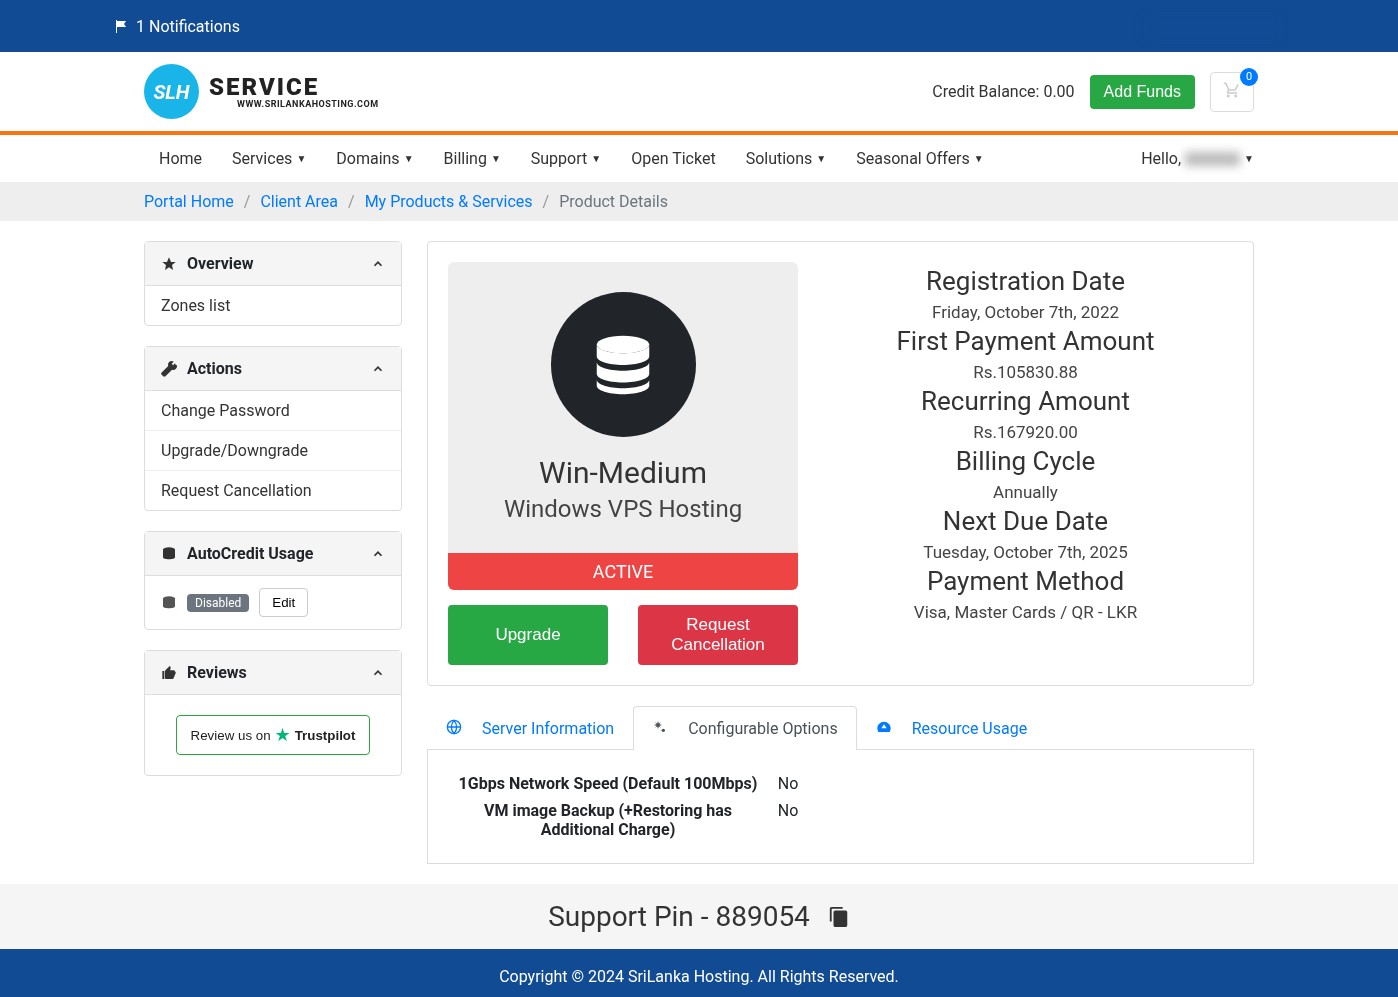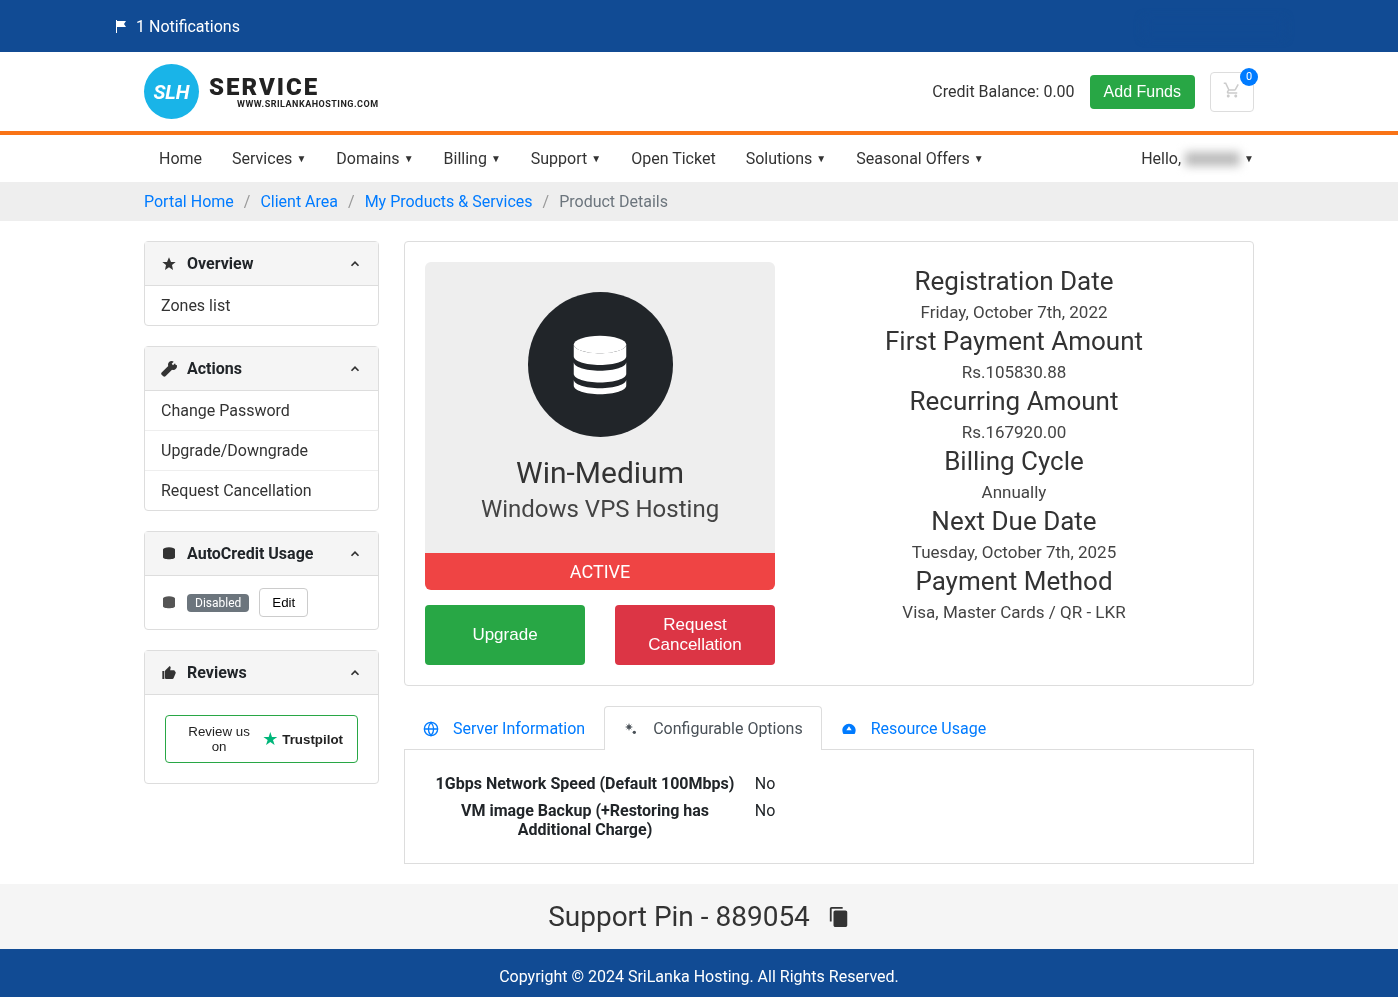--- a/index.html
+++ b/index.html
@@ -31,21 +31,21 @@
 .caret { font-size: 10px; }
 .hello-user { display: flex; align-items: center; gap: 4px; color: #333; cursor: pointer; }
 .hello-user .blur { filter: blur(5px); width: 55px; height: 14px; background: #bbb; display: inline-block; }
 
 .breadcrumb-wrap { background: #eee; padding: 10px 0; }
 .breadcrumb { max-width: 1170px; margin: 0 auto; padding: 0 30px; display: flex; gap: 10px; color: #666; }
 .breadcrumb .sep { color: #999; }
 .breadcrumb .current { color: #6c757d; }
 
 .main { max-width: 1170px; margin: 20px auto; padding: 0 30px; display: flex; gap: 25px; align-items: flex-start; }
-.sidebar { width: 235px; flex-shrink: 0; }
+.sidebar { width: 258px; flex-shrink: 0; }
 .panel { border: 1px solid #ddd; border-radius: 4px; margin-bottom: 20px; background: #fff; }
 .panel-head { background: #f5f5f5; padding: 12px 16px; display: flex; align-items: center; justify-content: space-between; font-weight: bold; cursor: pointer; border-bottom: 1px solid #ddd; }
 .panel-head .left { display: flex; align-items: center; gap: 10px; }
 .panel-body { }
 .panel-item { padding: 10px 16px; border-bottom: 1px solid #eee; cursor: pointer; color: #333; }
 .panel-item:last-child { border-bottom: none; }
 .autocredit-body { padding: 12px 16px; display: flex; align-items: center; gap: 10px; }
 .badge-disabled { background: #6c757d; color: #fff; padding: 2px 8px; border-radius: 4px; font-size: 12px; }
 .btn-outline { border: 1px solid #ccc; background: #fff; padding: 6px 12px; border-radius: 4px; cursor: pointer; }
 .reviews-body { padding: 20px; text-align: center; }
@@ -63,21 +63,21 @@
 .status-bar { background: #ef4444; color: #fff; text-align: center; padding: 8px; font-size: 18px; border-radius: 0 0 6px 6px; }
 .action-btns { display: flex; gap: 30px; margin-top: 15px; }
 .btn-upgrade { flex: 1; background: #28a745; color: #fff; border: none; padding: 10px; border-radius: 4px; cursor: pointer; font-size: 17px; }
 .btn-cancel { flex: 1; background: #dc3545; color: #fff; border: none; padding: 10px; border-radius: 4px; cursor: pointer; font-size: 17px; }
 
 .product-right { flex: 1; text-align: center; }
 .info-h { font-size: 26px; font-weight: 400; color: #333; margin-top: 4px; }
 .info-v { font-size: 17px; color: #444; margin: 6px 0 2px; }
 
 .tabs { display: flex; border-bottom: 1px solid #ddd; }
-.tab { padding: 12px 18px; cursor: pointer; display: flex; align-items: center; gap: 14px; color: #007bff; border: 1px solid transparent; border-bottom: none; margin-bottom: -1px; border-radius: 4px 4px 0 0; }
+.tab { padding: 12px 18px; cursor: pointer; display: flex; gap: 20px; color: #007bff; border: 1px solid transparent; border-bottom: none; margin-bottom: -1px; border-radius: 4px 4px 0 0; }
 .tab.active { border-color: #ddd; background: #fff; color: #495057; }
 .tab-content { border: 1px solid #ddd; border-top: none; padding: 20px 30px; }
 .opt-row { display: flex; padding: 4px 0; }
 .opt-label { flex: 0 0 300px; text-align: center; font-weight: bold; }
 .opt-value { flex: 0 0 60px; text-align: center; }
 
 .support-pin-wrap { background: #f5f5f5; padding: 16px 0; text-align: center; }
 .support-pin { font-size: 28px; color: #333; display: inline-flex; align-items: center; gap: 18px; }
 
 .footer { background: #114b94; color: #fff; text-align: center; padding: 18px 0; }

